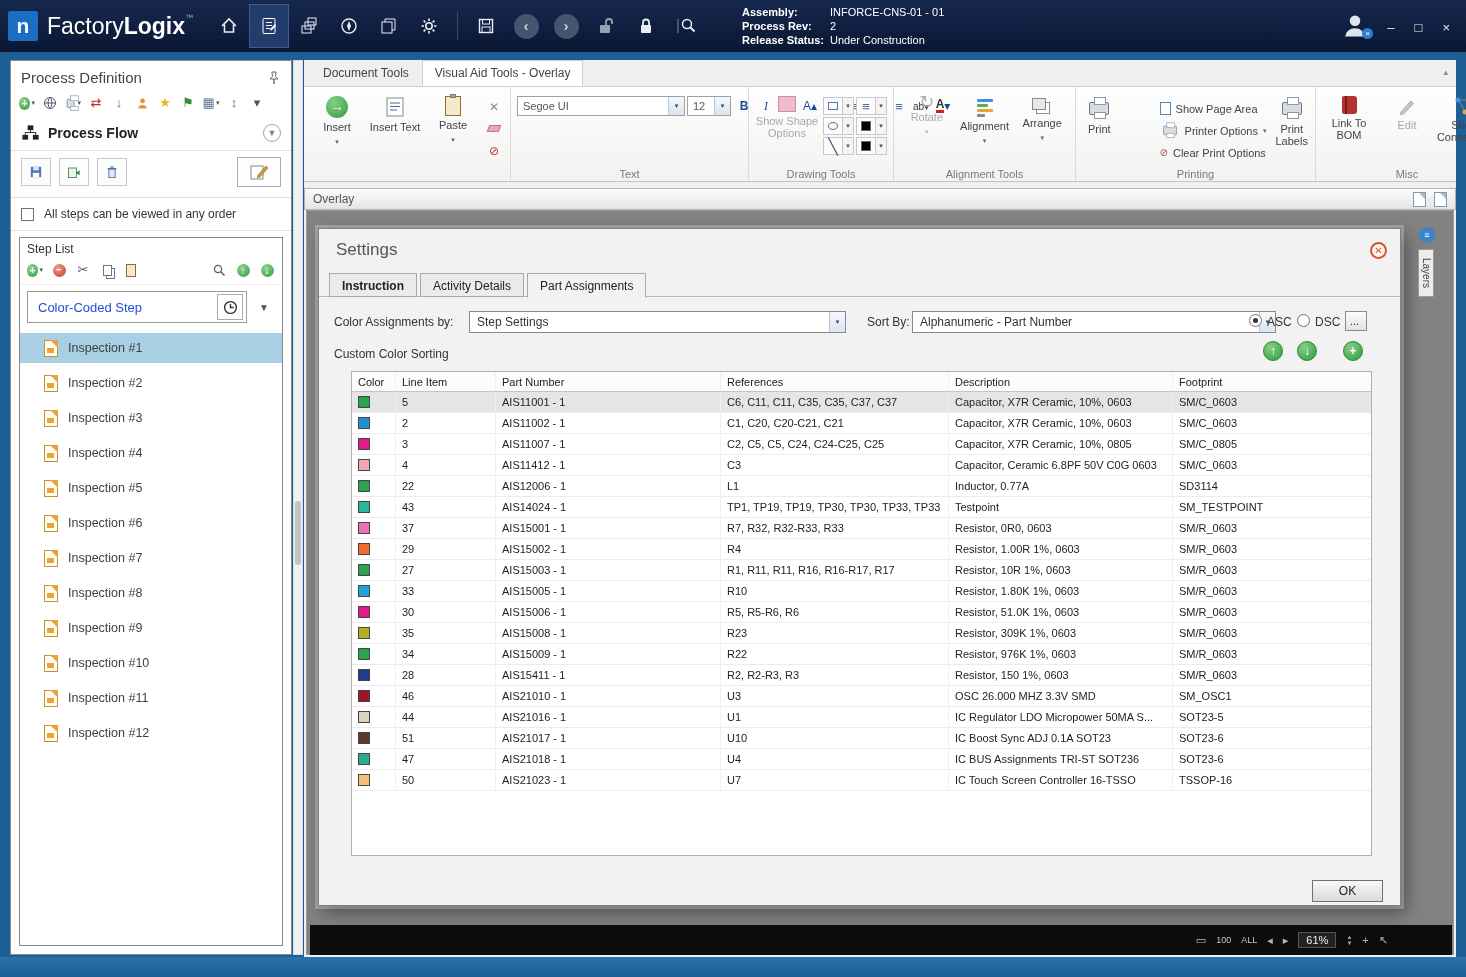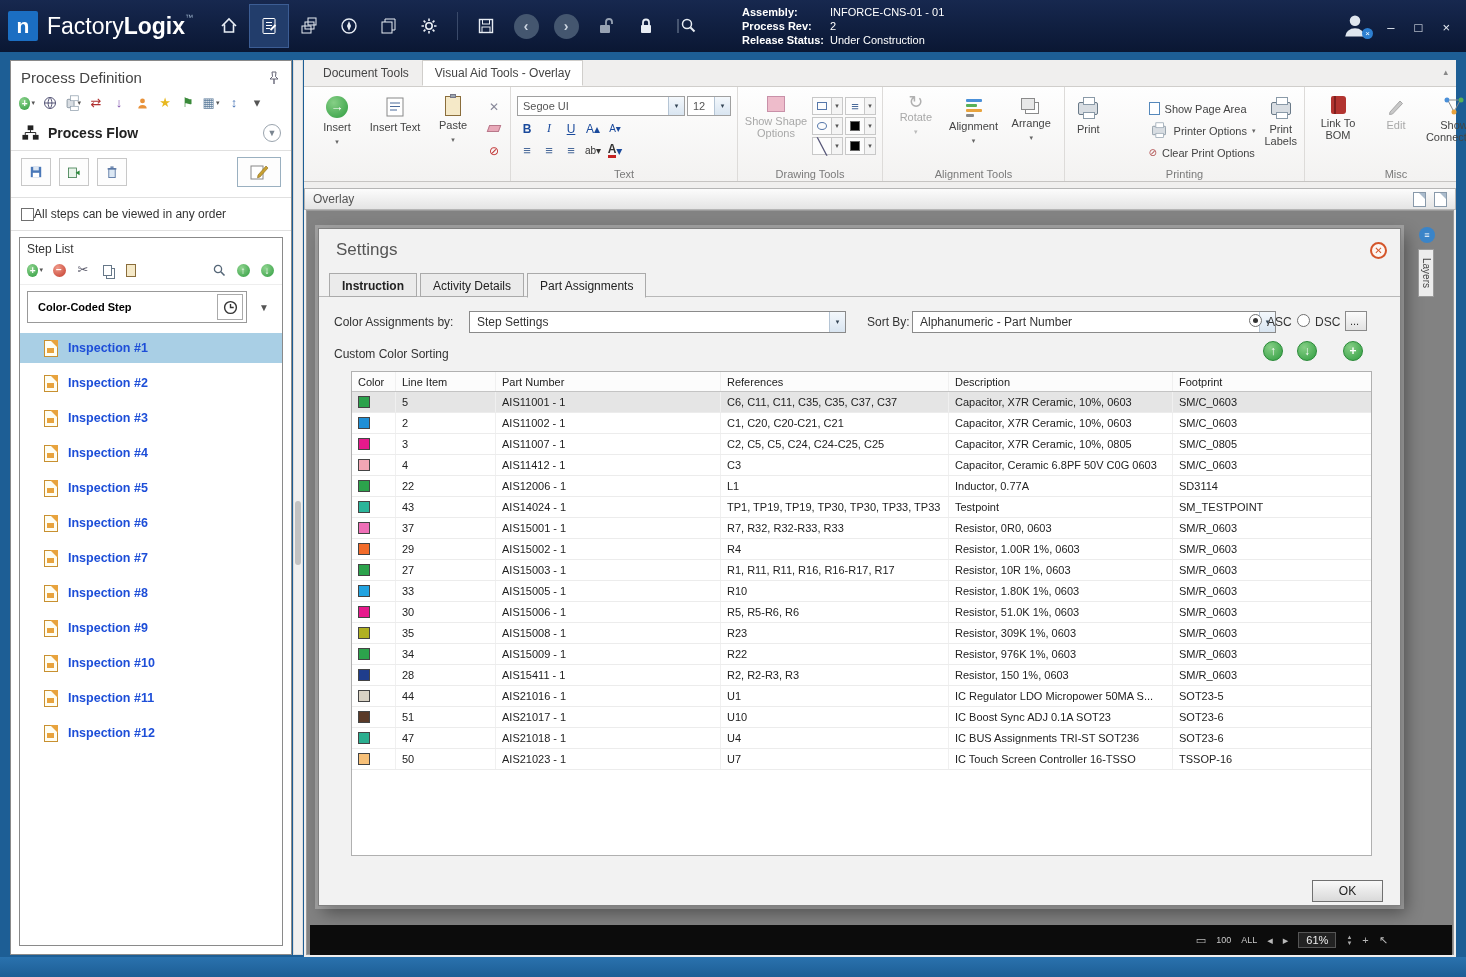--- a/index.html
+++ b/index.html
@@ -35,35 +35,35 @@
 .gdot{width:13px;height:13px;border-radius:50%;background:radial-gradient(circle at 35% 30%,#8fd48f,#2f9c3f);color:#fff;font-size:10px;line-height:13px;text-align:center;font-weight:bold;}
 .rdot{width:13px;height:13px;border-radius:50%;background:radial-gradient(circle at 35% 30%,#f09a8a,#c23a2a);color:#fff;font-size:10px;line-height:12px;text-align:center;font-weight:bold;}
 .sb-pf{display:flex;align-items:center;gap:8px;padding:8px 10px;border-bottom:1px solid #e0e0e0;}
 .pf-label{font-size:14px;font-weight:600;color:#222;flex:1;}
 .circle-chev{width:18px;height:18px;border-radius:50%;border:1.5px solid #9aa4ae;color:#7a8590;display:flex;align-items:center;justify-content:center;font-size:9px;cursor:pointer;}
 .sb-edit{display:flex;align-items:center;gap:9px;padding:14px 10px 8px;}
 .edit-label{font-size:14px;font-weight:bold;color:#1a1a1a;}
 .sb-btnrow{display:flex;align-items:center;gap:8px;padding:6px 10px 10px;border-bottom:1px solid #e0e0e0;}
 .sq-btn{width:30px;height:28px;border:1px solid #c8c8c8;background:#fdfdfd;display:flex;align-items:center;justify-content:center;cursor:pointer;}
 .sq-btn.big{width:44px;height:30px;margin-left:auto;border:1px solid #9ab0c0;}
-.sb-check{display:flex;align-items:center;gap:0;padding:9px 10px;border-bottom:1px solid #e0e0e0;}
+.sb-check{display:flex;align-items:center;gap:10px;padding:9px 10px;border-bottom:1px solid #e0e0e0;}
 .cb{width:13px;height:13px;border:1px solid #707070;background:#fff;flex:0 0 auto;}
 .steplist-box{flex:1;margin:6px 8px 8px;border:1px solid #8a8a8a;display:flex;flex-direction:column;overflow:hidden;}
 .sl-title{padding:4px 7px 2px;font-size:12px;color:#333;}
 .sl-toolbar{display:flex;align-items:center;gap:8px;padding:4px 7px 6px;border-bottom:1px solid #eee;}
 .sl-spacer{flex:1;}
 .ccs-row{display:flex;align-items:center;gap:6px;padding:6px 7px;}
 .ccs-box{flex:1;border:1px solid #999;background:#fff;display:flex;align-items:center;height:32px;padding:0 3px 0 10px;}
-.ccs-label{font-weight:bold;font-size:11px;color:#000000;flex:1;}
+.ccs-label{font-weight:normal;font-size:13px;color:#1d4ed8;flex:1;}
 .ccs-clock{width:26px;height:26px;border:1px solid #aaa;background:#fff;display:flex;align-items:center;justify-content:center;cursor:pointer;}
 .ccs-chevron{color:#555;font-size:10px;padding:0 6px;cursor:pointer;}
 .sl-items{flex:1;padding-top:4px;overflow:hidden;}
 .step-item{display:flex;align-items:center;gap:10px;height:30px;padding-left:24px;margin-bottom:5px;cursor:pointer;}
 .step-item.selected{background:#a9cfe5;}
-.step-label{font-weight:bold;font-size:12.5px;color:#1d4ed8;}
+.step-label{font-weight:normal;font-size:12.5px;color:#404040;}
 .step-icon{width:14px;height:17px;background:#fffef2;border:1px solid #c89030;position:relative;flex:0 0 auto;}
 .step-icon::after{content:"";position:absolute;right:-1px;top:-1px;border:4px solid;border-color:#e8a33d #e8a33d transparent transparent;}
 .step-icon::before{content:"";position:absolute;left:2px;bottom:3px;width:7px;height:5px;background:#e8a33d;}
 
 
 #vscroll{position:absolute;left:293px;top:60px;width:10px;height:895px;background:#f0f0f0;border:1px solid #dcdcdc;}
 #vscroll .thumb{position:absolute;left:1px;top:440px;width:6px;height:64px;background:#c2c2c2;border-radius:3px;}
 
 
 #main{position:absolute;left:304px;top:60px;width:1152px;height:897px;background:#f0efee;}
@@ -75,21 +75,21 @@
 .rgroup{position:relative;height:100%;padding:4px 6px 16px;display:flex;align-items:flex-start;gap:4px;}
 .rgroup+.rgroup{border-left:1px solid #dddbd9;}
 .rg-label{position:absolute;bottom:1px;left:0;right:0;text-align:center;font-size:11px;color:#7a7a7a;}
 .rb-big{width:54px;display:flex;flex-direction:column;align-items:center;padding-top:5px;gap:3px;font-size:11px;color:#444;text-align:center;cursor:pointer;line-height:12px;}
 .rb-big.disabled{color:#a8a8a8;}
 .rb-big .caret{font-size:7px;color:#666;}
 .rb-big.disabled .caret{color:#bbb;}
 .green-circle{width:22px;height:22px;border-radius:50%;background:radial-gradient(circle at 35% 30%,#86cf86,#2f9c3f);color:#fff;display:flex;align-items:center;justify-content:center;font-size:13px;font-weight:bold;}
 .minicol{display:flex;flex-direction:column;gap:3px;padding-top:6px;}
 .rb-mini{width:20px;height:19px;display:flex;align-items:center;justify-content:center;font-size:12px;color:#1a4a9c;cursor:pointer;border:1px solid transparent;}
-.txtgrp{display:flex;flex-direction:column;gap:3px;padding-top:5px;}
+.txtgrp{display:flex;flex-direction:row;gap:3px;padding-top:5px;}
 .combo{height:20px;border:1px solid #a0a0a0;background:#fff;display:flex;align-items:center;font-size:11px;color:#555;padding-left:5px;}
 .combo .arrow,.combo2 .arrow{margin-left:auto;align-self:stretch;width:16px;background:linear-gradient(#f4f8fc,#d9e5f1);border-left:1px solid #b5c5d5;display:flex;align-items:center;justify-content:center;font-size:7px;color:#345;}
 .minirow{display:flex;gap:2px;align-items:center;}
 .bars{color:#4a6a9a;font-size:13px;}
 .redA{font-weight:bold;color:#333;border-bottom:3px solid #c42222;line-height:11px;}
 .dt-grid{display:flex;gap:2px;padding-top:6px;}
 .dt-col{display:flex;flex-direction:column;gap:2px;}
 .dt-row{display:flex;align-items:center;}
 .dt-btn{width:20px;height:18px;border:1px solid #c8c8c8;background:#fcfcfc;display:flex;align-items:center;justify-content:center;cursor:pointer;}
 .dt-car{width:11px;height:18px;display:flex;align-items:center;justify-content:center;font-size:7px;color:#555;border:1px solid #c8c8c8;border-left:none;background:#f4f4f4;cursor:pointer;}
@@ -813,20 +813,30 @@
               <span class="swatch" style="background: rgb(31, 61, 140);"></span>
             </div>
             <div class="tcell">28</div>
             <div class="tcell">AIS15411 - 1</div>
             <div class="tcell">R2, R2-R3, R3</div>
             <div class="tcell">Resistor, 150 1%, 0603</div>
             <div class="tcell">SM/R_0603</div>
           </div>
           <div class="trow">
             <div class="tcell color-cell">
+              <span class="swatch" style="background: rgb(163, 19, 38);"></span>
+            </div>
+            <div class="tcell">46</div>
+            <div class="tcell">AIS21010 - 1</div>
+            <div class="tcell">U3</div>
+            <div class="tcell">OSC 26.000 MHZ 3.3V SMD</div>
+            <div class="tcell">SM_OSC1</div>
+          </div>
+          <div class="trow">
+            <div class="tcell color-cell">
               <span class="swatch" style="background: rgb(217, 210, 196);"></span>
             </div>
             <div class="tcell">44</div>
             <div class="tcell">AIS21016 - 1</div>
             <div class="tcell">U1</div>
             <div class="tcell">IC Regulator LDO Micropower 50MA S...</div>
             <div class="tcell">SOT23-5</div>
           </div>
           <div class="trow">
             <div class="tcell color-cell">

